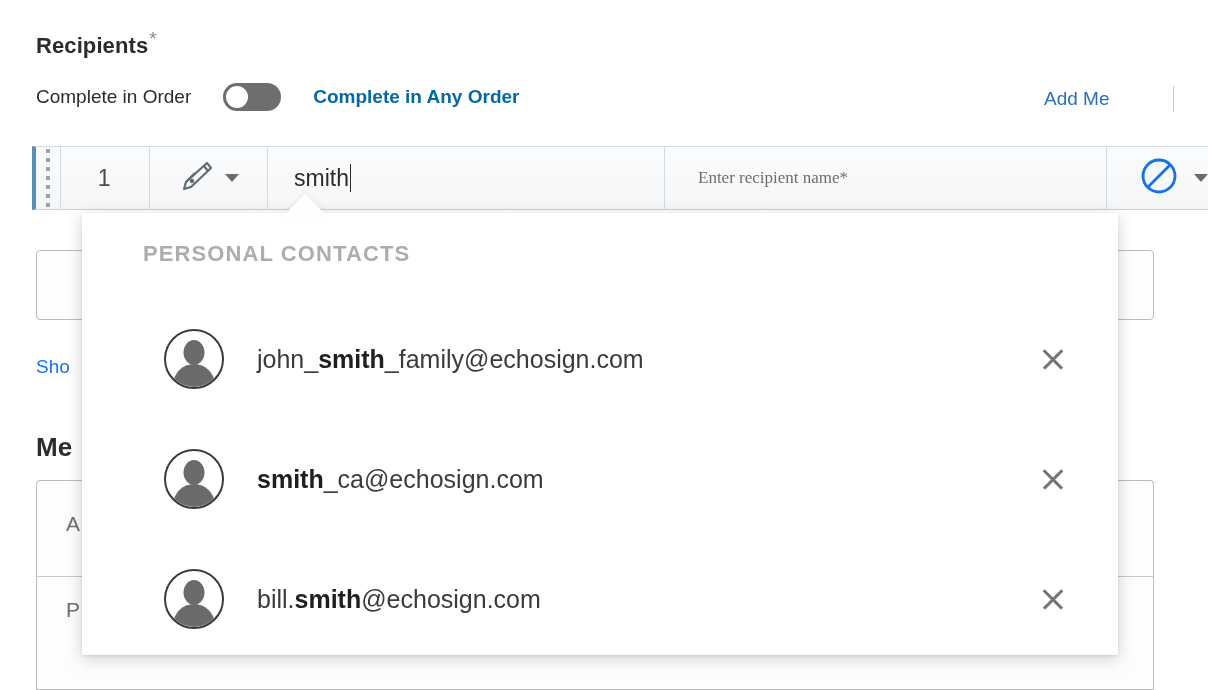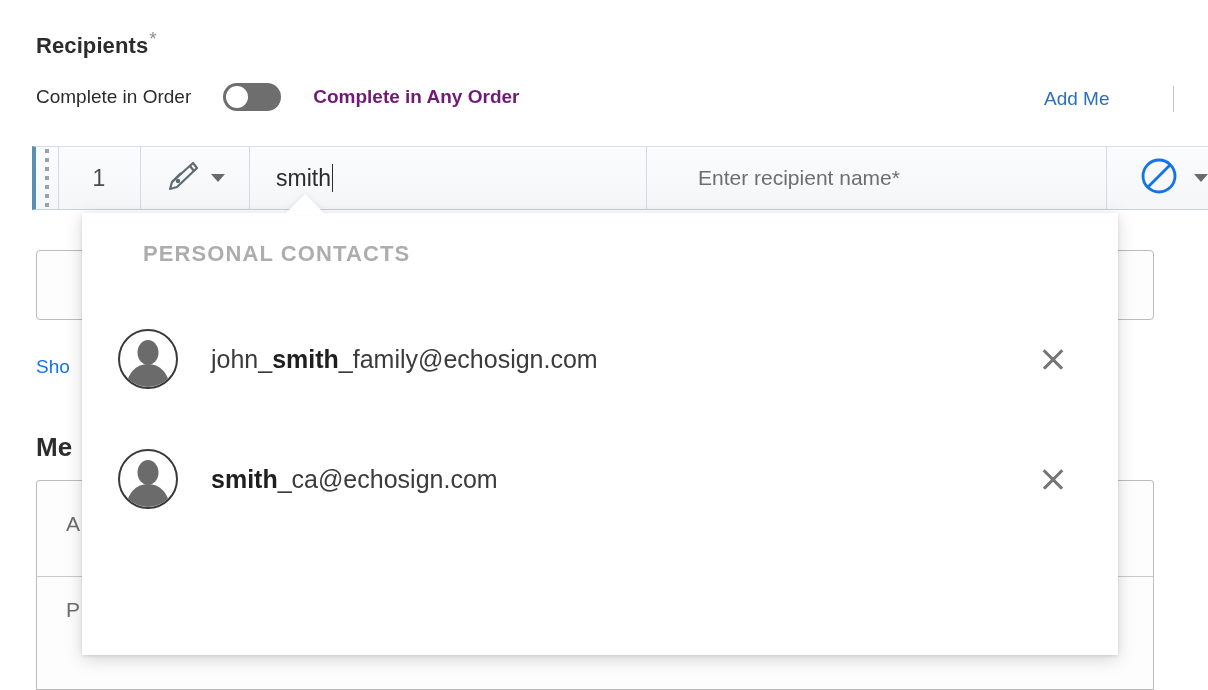--- a/index.html
+++ b/index.html
@@ -65,21 +65,21 @@
     left: 3px;
     top: 3px;
     width: 22px;
     height: 22px;
     border-radius: 50%;
     background: #ffffff;
   }
   .order-label-alt {
     font-size: 19px;
     font-weight: bold;
-    color: #701a75;
+    color: #0369a1;
     margin-left: 32px;
   }
 
   
   .header-links {
     position: absolute;
     top: 84px;
     left: 1044px;
     display: flex;
     align-items: center;
@@ -231,24 +231,25 @@
     display: inline-block;
     width: 1.5px;
     height: 28px;
     background: #2c2c2c;
     margin-left: 1px;
     vertical-align: middle;
   }
   .cell-name {
     flex: none;
     width: 408px;
-    padding-left: 52px;
-    font-size: 21px;
+    padding-left: 34px;
+    font-size: 17px;
     color: #6e6e6e;
     cursor: text;
+    font-family: Liberation Serif, serif;
   }
   .cell-auth {
     flex: 1;
     padding-left: 32px;
     gap: 14px;
     cursor: pointer;
   }
   .chev {
     width: 0;
     height: 0;
@@ -288,20 +289,21 @@
     font-weight: bold;
     color: #adadad;
     letter-spacing: 1.1px;
     margin-left: 41px;
   }
   .contact-list {
     position: absolute;
     left: 0;
     top: 86px;
     right: 0;
+    padding-left: 46px;
   }
   .contact-row {
     height: 120px;
     display: flex;
     align-items: center;
     padding: 0 0 0 36px;
     cursor: pointer;
   }
   .avatar {
     width: 56px;
@@ -452,15 +454,23 @@
 
     <div class="contact-row">
       <div class="avatar">
         <span class="head"></span>
         <span class="body"></span>
       </div>
       <div class="contact-email"><span></span><b>smith</b><span>_ca@echosign.com</span></div>
       <div class="contact-remove"></div>
     </div>
 
+    <div class="contact-row">
+      <div class="avatar">
+        <span class="head"></span>
+        <span class="body"></span>
+      </div>
+      <div class="contact-email"><span>bill.</span><b>smith</b><span>@echosign.com</span></div>
+      <div class="contact-remove"></div>
+    </div>
 
   </div>
 </div>
 
 </body></html>

